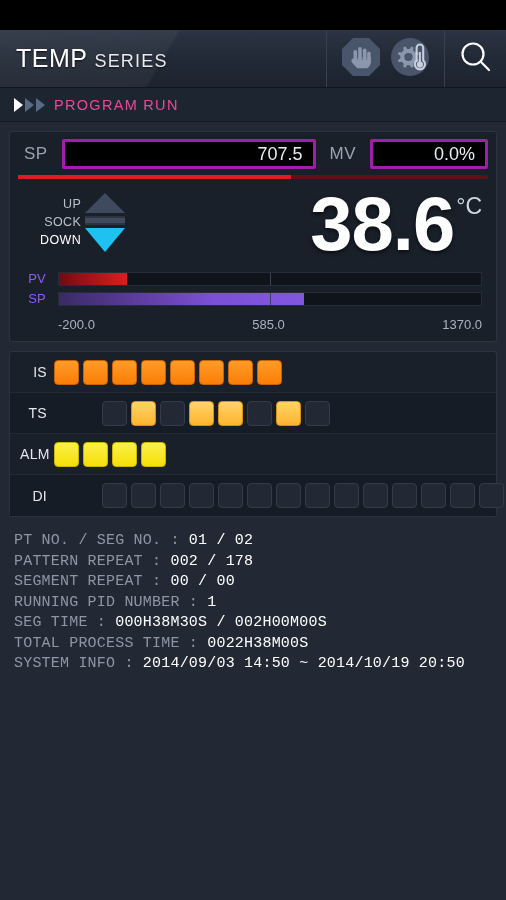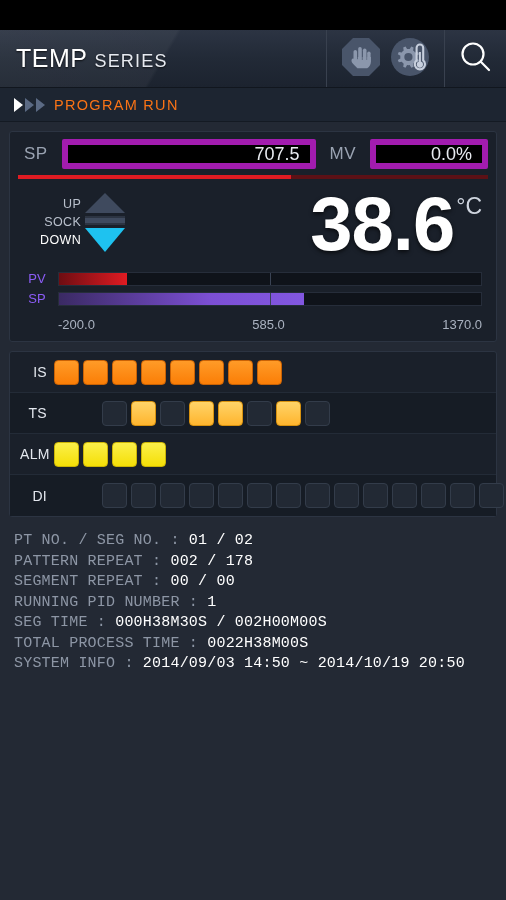--- a/index.html
+++ b/index.html
@@ -104,21 +104,21 @@
   .tri-row { display: flex; align-items: center; gap: 2px; }
   .tri {
     width: 0; height: 0;
     border-top: 7px solid transparent;
     border-bottom: 7px solid transparent;
     border-left: 9px solid #5b6a84;
   }
   .tri.lead { border-left-color: #ffffff; }
   .run-label {
     font-size: 14.5px;
-    color: #f97316;
+    color: #ec4899;
     letter-spacing: 1.3px;
   }
 
   
   .panel {
     margin: 9px 9px 0 9px;
     background: #1a202a;
     border: 1px solid #2c3442;
     border-radius: 3px;
   }
@@ -132,21 +132,21 @@
   }
   .fld-label {
     font-size: 17px;
     color: #9aa3b2;
     letter-spacing: .5px;
     padding: 0 6px;
     flex-shrink: 0;
   }
   .fld-box {
     background: #000000;
-    border: 6px solid #a21caf;
+    border: 3px solid #a21caf;
     border-radius: 2px;
     height: 30px;
     display: flex;
     align-items: center;
     justify-content: flex-end;
     padding-right: 10px;
     color: #e9ecf1;
     font-size: 18px;
   }
   .fld-sp { flex: 1 1 auto; }

